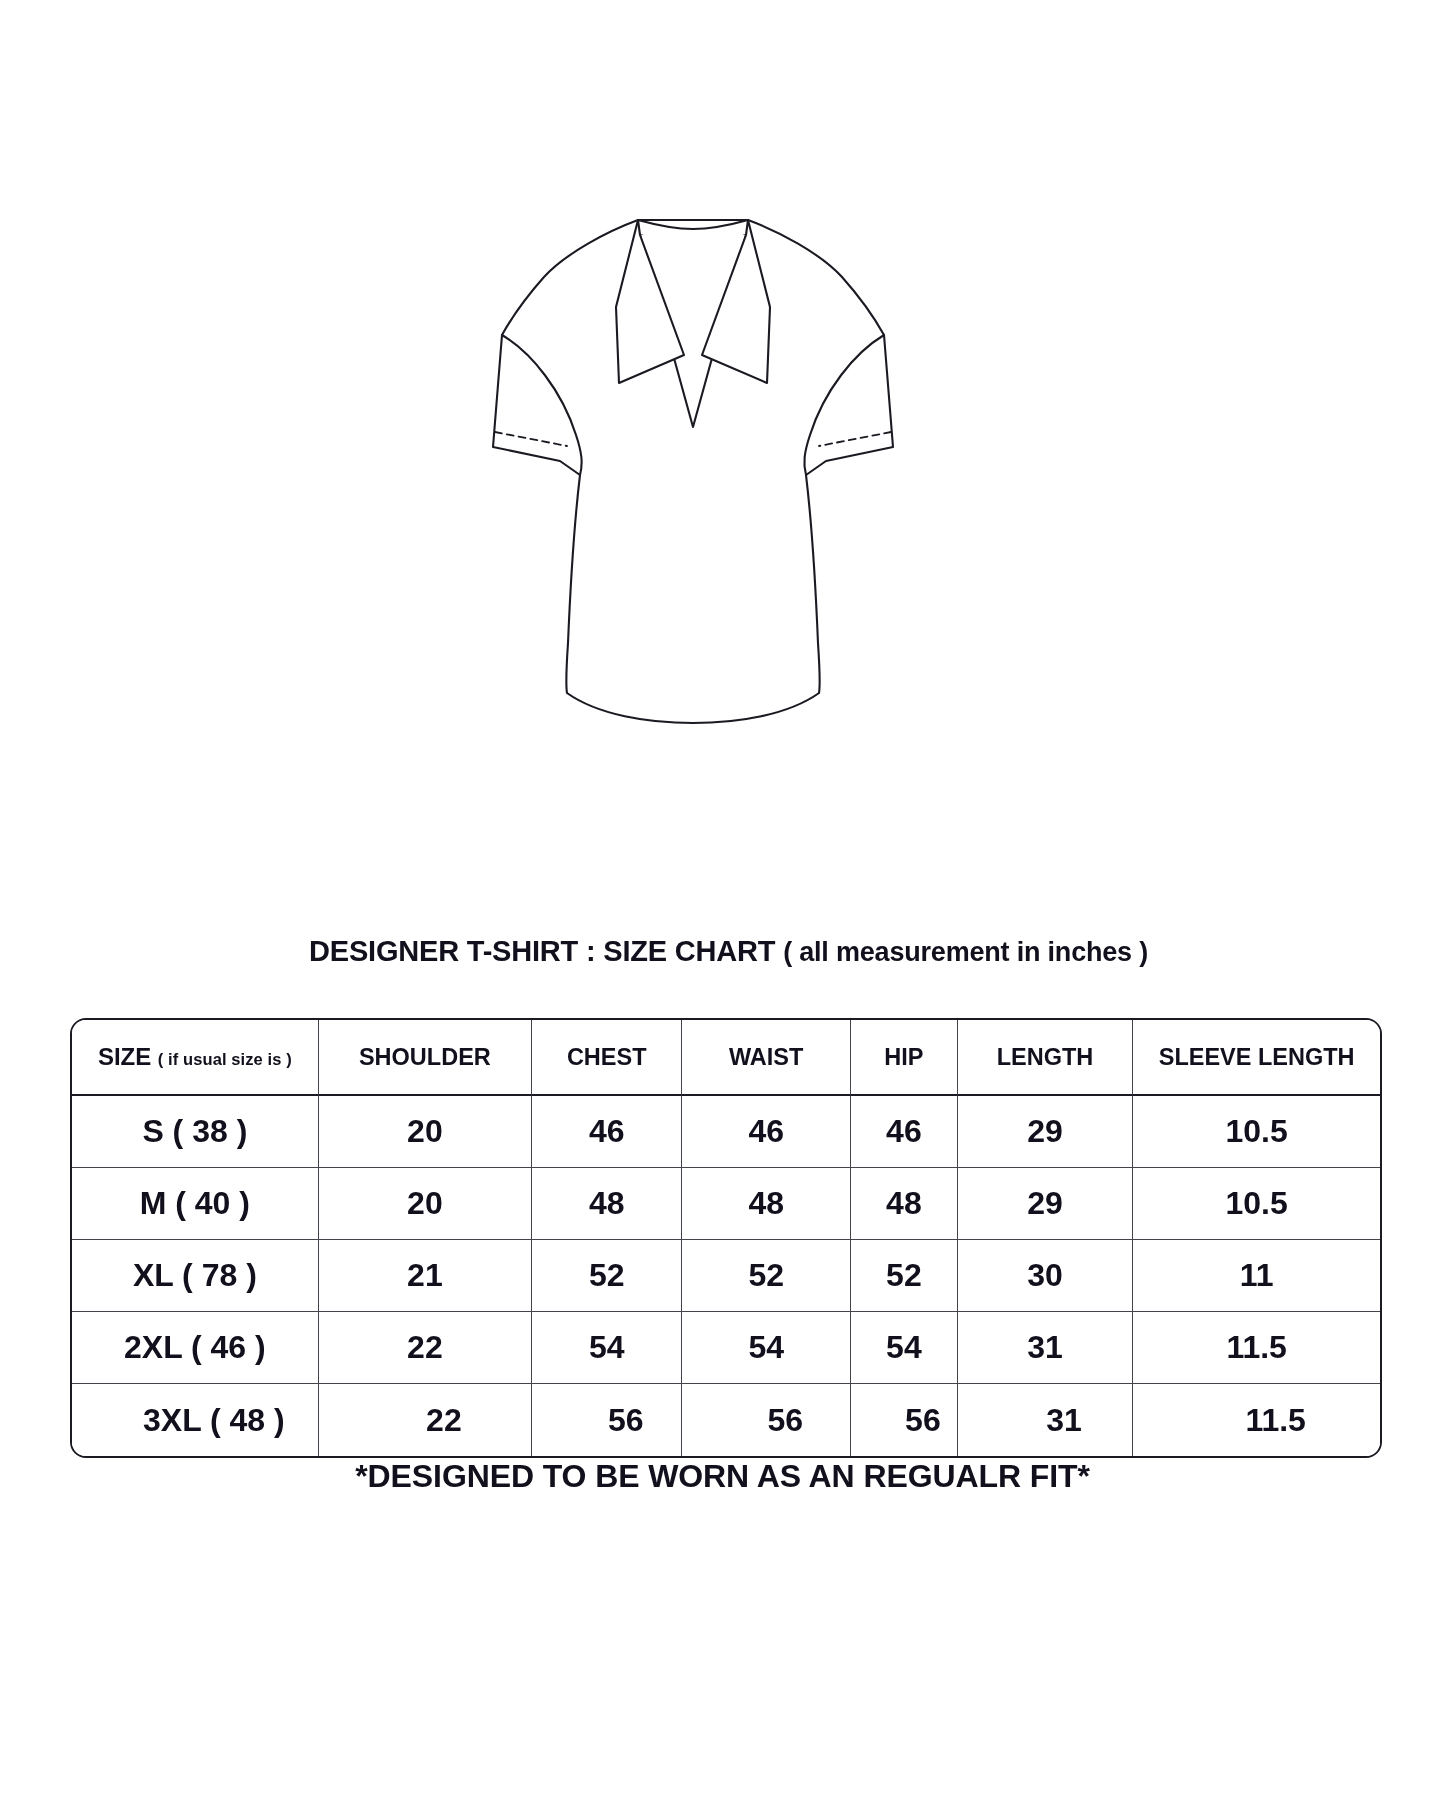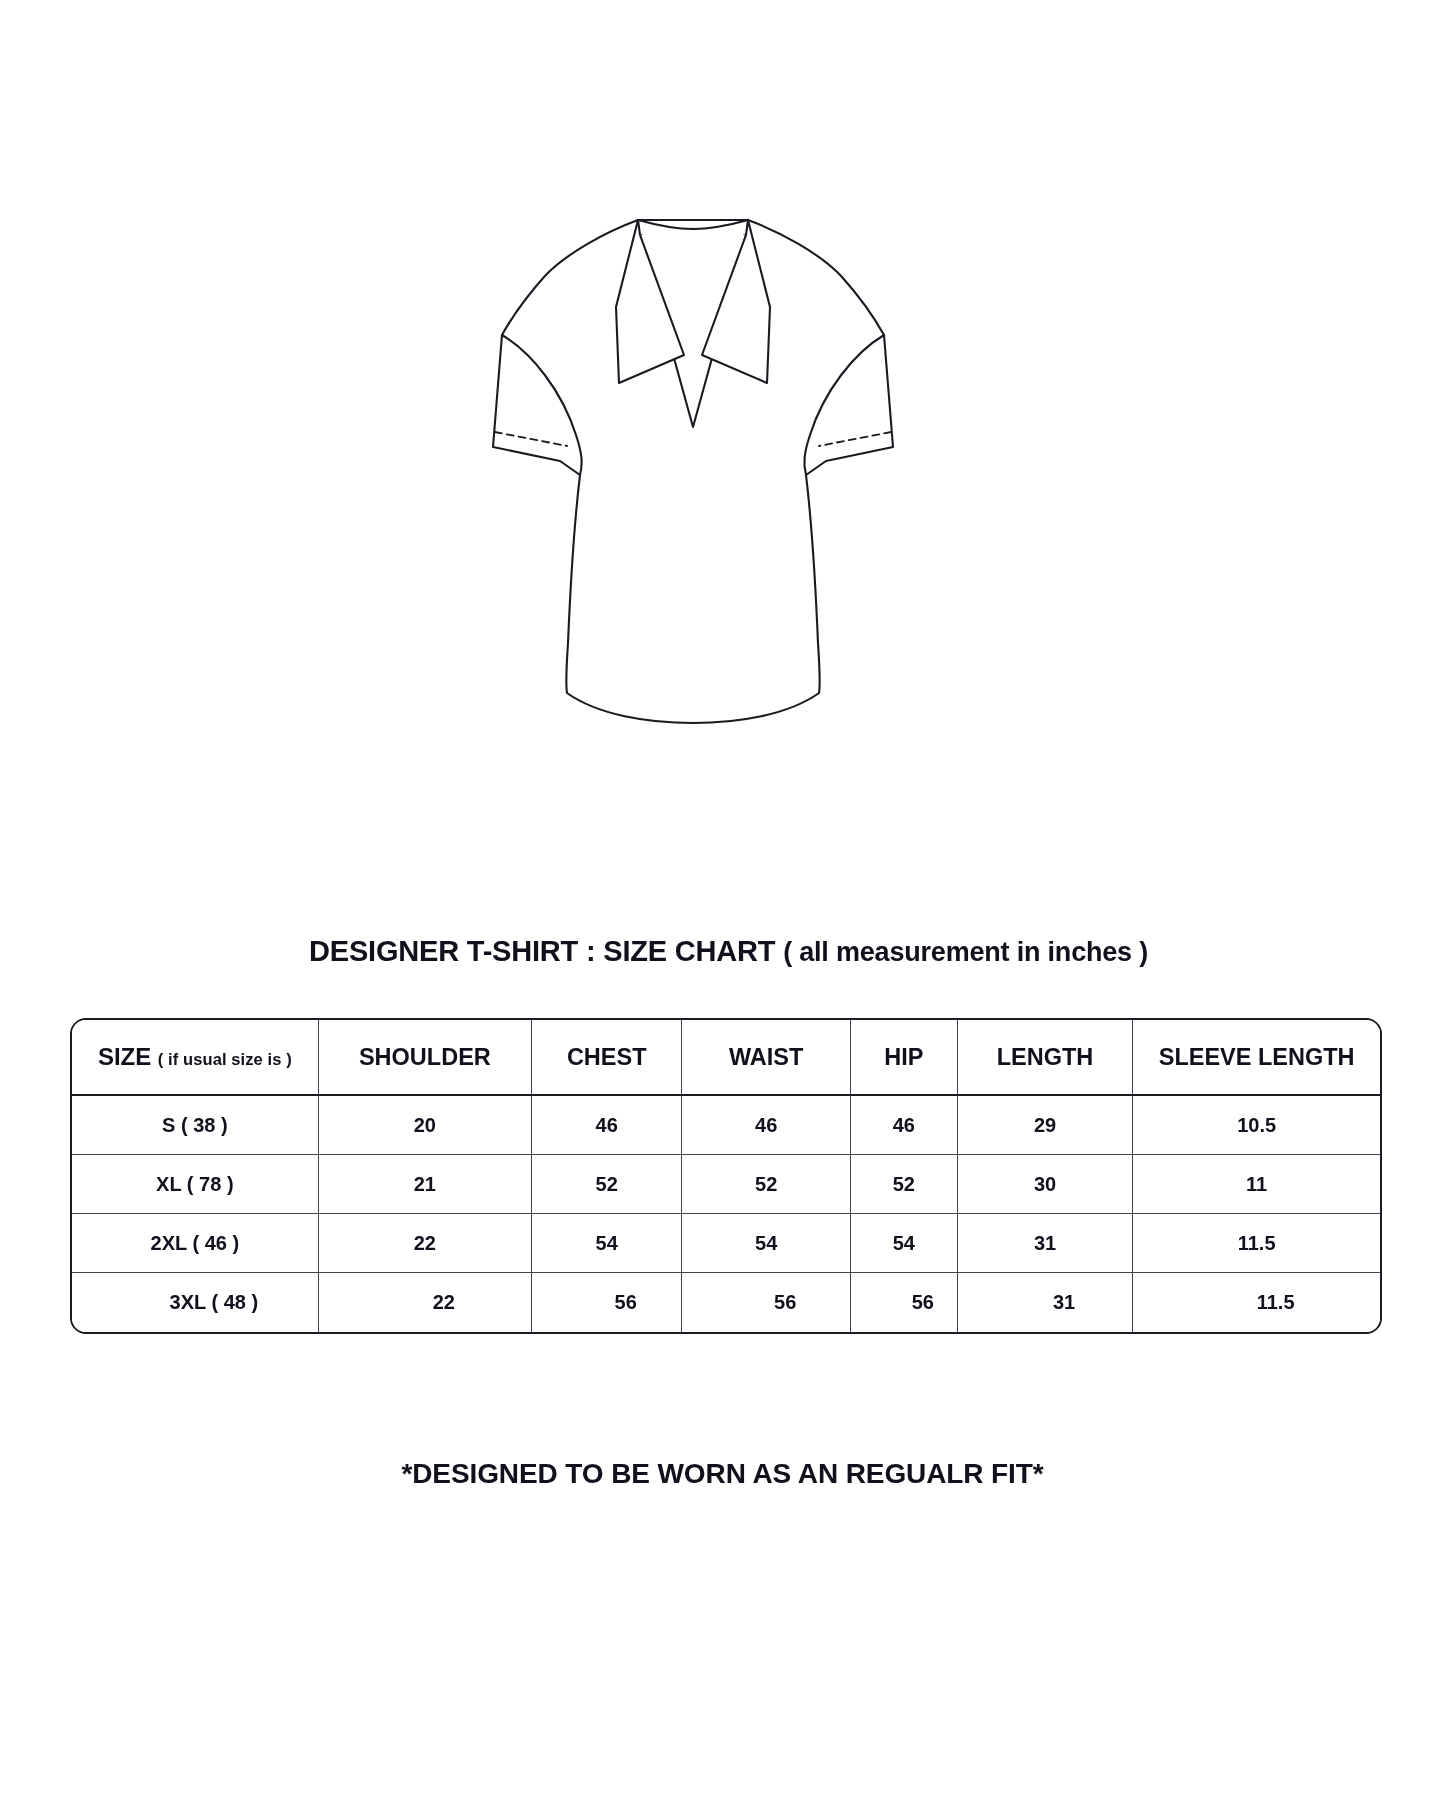--- a/index.html
+++ b/index.html
@@ -72,22 +72,22 @@
     border-radius: 16px;
     overflow: hidden;
     background: #fff;
   }
   table.size-table th,
   table.size-table td {
     border-right: 1.7px solid #43434c;
     border-bottom: 1.7px solid #43434c;
     text-align: center;
     font-weight: bold;
-    font-size: 20px;
-    height: 59px;
+    font-size: 32px;
+    height: 72px;
     padding: 0 6px;
     background: #fff;
     box-sizing: border-box;
   }
   table.size-table th:last-child,
   table.size-table td:last-child {
     border-right: none;
   }
   table.size-table tr:last-child td {
     border-bottom: none;
@@ -125,21 +125,21 @@
   col.c-length    { width: 153px; }
   col.c-sleeve    { width: 215px; }
 
   
   .fit-note {
     position: absolute;
     left: 0;
     top: 1458px;
     width: 1445px;
     text-align: center;
-    font-size: 28px;
+    font-size: 32px;
     font-weight: bold;
     letter-spacing: -0.1px;
     white-space: nowrap;
   }
 </style>
 </head>
 <body>
 
 <div class="page">
 
@@ -239,20 +239,29 @@
         <tr>
           <td class="size-cell">S ( 38 )</td>
           <td>20</td>
           <td>46</td>
           <td>46</td>
           <td>46</td>
           <td>29</td>
           <td>10.5</td>
         </tr>
         <tr>
+          <td class="size-cell">M ( 40 )</td>
+          <td>20</td>
+          <td>48</td>
+          <td>48</td>
+          <td>48</td>
+          <td>29</td>
+          <td>10.5</td>
+        </tr>
+        <tr>
           <td class="size-cell">XL ( 78 )</td>
           <td>21</td>
           <td>52</td>
           <td>52</td>
           <td>52</td>
           <td>30</td>
           <td>11</td>
         </tr>
         <tr>
           <td class="size-cell">2XL ( 46 )</td>

